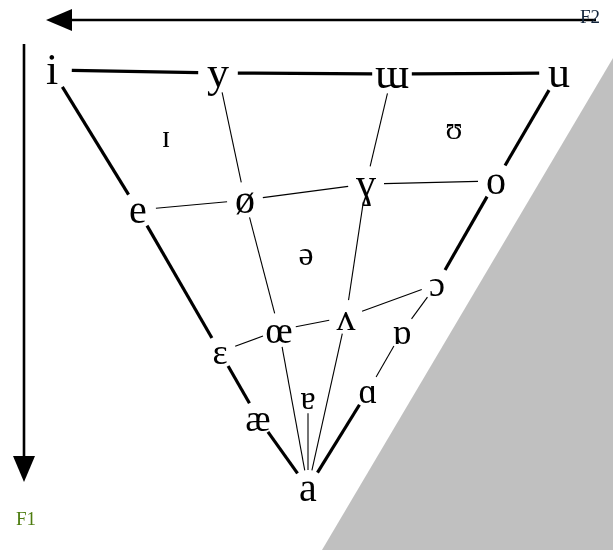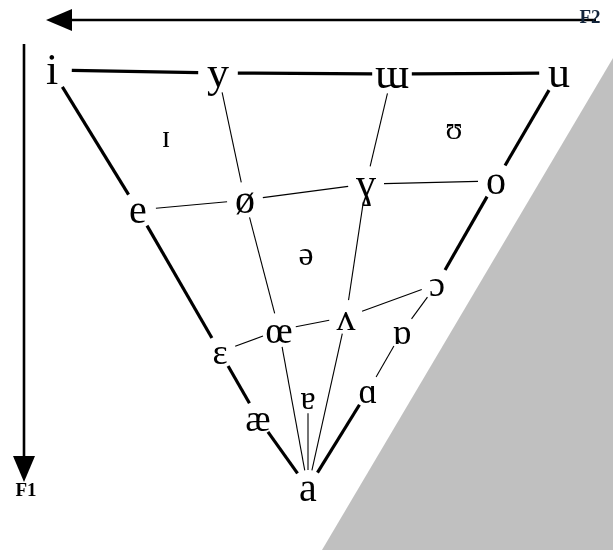--- a/index.html
+++ b/index.html
@@ -34,21 +34,20 @@
     white-space: nowrap;
     user-select: none;
   }
   .axis-label {
     position: absolute;
     font-family: "Liberation Serif", "DejaVu Serif", serif;
     font-size: 19px;
     color: #12243a;
     transform: translate(-50%, -50%);
     white-space: nowrap;
-    font-weight: bold;
   }
 </style>
 </head>
 <body>
 
 <div id="chart-root">
 
   <svg id="vowel-svg" viewBox="0 0 613 550">
     <g id="edge-layer">
         <line x1="71.79676737623808" y1="70.35777290438985" x2="198.20323262376192" y2="72.64222709561015" stroke="#000000" stroke-width="3.2"></line>
@@ -103,16 +102,16 @@
       <div class="vowel-label" style="left: 346px; top: 317px; font-size: 38px; color: rgb(0, 0, 0);">ʌ</div>
       <div class="vowel-label" style="left: 437px; top: 284px; font-size: 36px; color: rgb(0, 0, 0);">ɔ</div>
       <div class="vowel-label" style="left: 402px; top: 332px; font-size: 36px; color: rgb(0, 0, 0);">ɒ</div>
       <div class="vowel-label" style="left: 258px; top: 418px; font-size: 38px; color: rgb(0, 0, 0);">æ</div>
       <div class="vowel-label" style="left: 308px; top: 398px; font-size: 34px; color: rgb(0, 0, 0);">ɐ</div>
       <div class="vowel-label" style="left: 368px; top: 391px; font-size: 36px; color: rgb(0, 0, 0);">ɑ</div>
       <div class="vowel-label" style="left: 308px; top: 488px; font-size: 40px; color: rgb(0, 0, 0);">a</div>
     </div>
   <div id="axis-label-layer">
       <div class="axis-label" style="left: 590px; top: 17px; color: rgb(18, 36, 58);">F2</div>
-      <div class="axis-label" style="left: 26px; top: 490px; color: #000000;">F1</div>
+      <div class="axis-label" style="left: 26px; top: 519px; color: #4d7c0f;">F1</div>
     </div>
 
 </div>
 
 </body></html>

